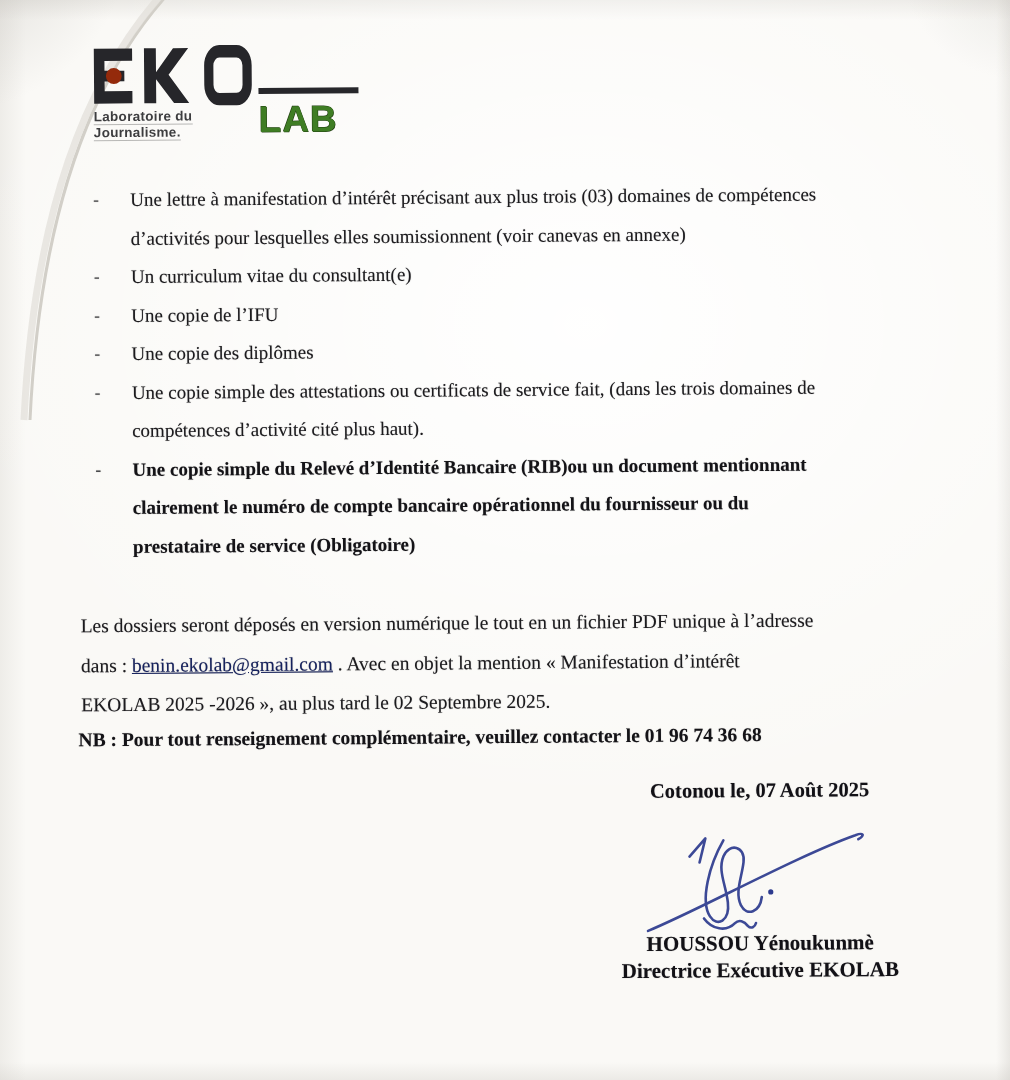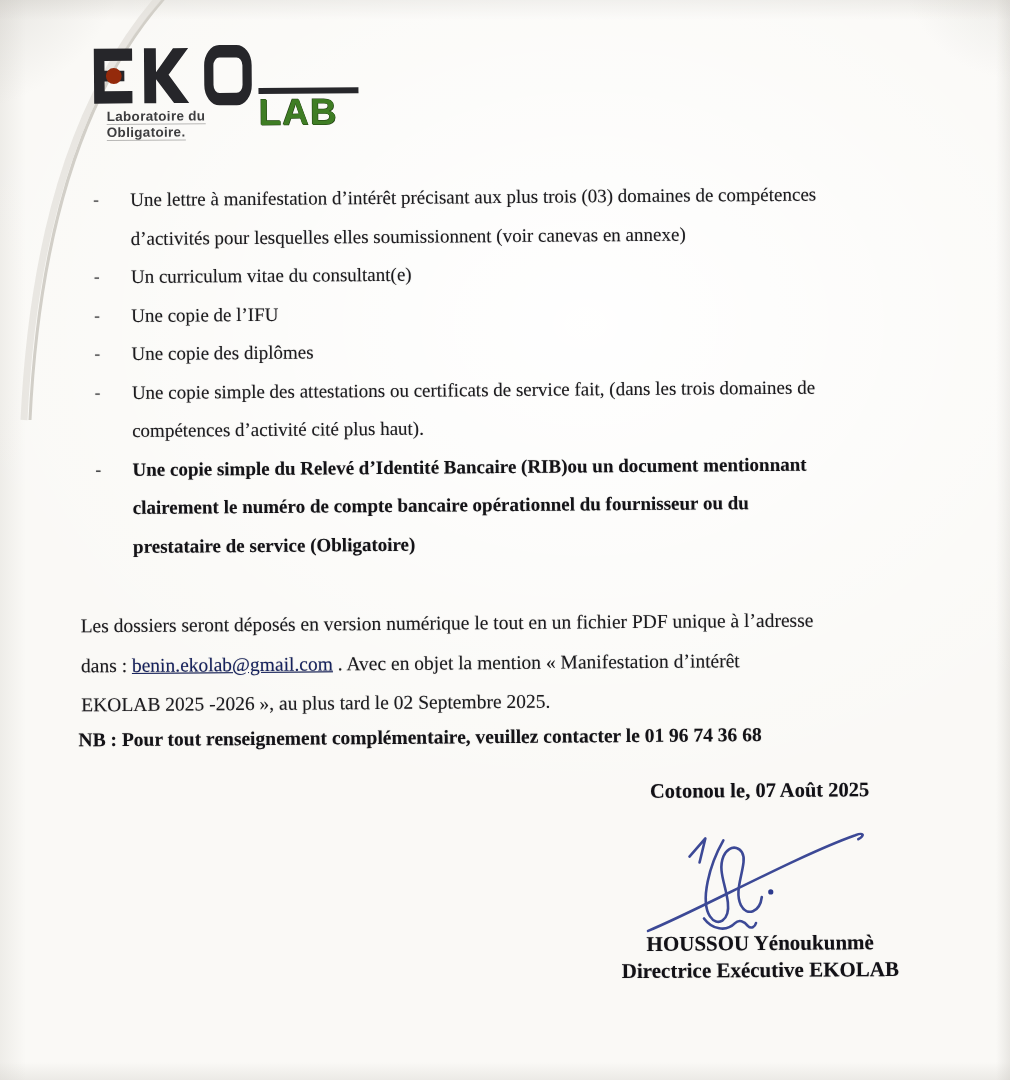--- a/index.html
+++ b/index.html
@@ -15,27 +15,27 @@
       linear-gradient(270deg, rgba(200,197,191,0.35) 0, rgba(200,197,191,0) 14px),
       linear-gradient(0deg, rgba(205,202,196,0.32) 0, rgba(205,202,196,0) 18px);
   }
   .curl{position:absolute;left:0;top:0;pointer-events:none;}
   .content{position:absolute;inset:0;transform:rotate(-0.45deg);transform-origin:50% 50%;
     color:#1c1b1e;text-shadow:0 0 1px rgba(25,25,30,0.38);}
   
   .logo{position:absolute;left:95px;top:40px;width:300px;height:110px;}
   .eko-svg{position:absolute;left:0;top:2px;}
   .lab-block{position:absolute;left:167px;top:46px;width:100px;border-top:6px solid #27272b;
-    padding-top:0;text-align:left;}
+    padding-top:7px;text-align:left;}
   .lab-text{font-family:"Liberation Sans","DejaVu Sans",sans-serif;font-weight:700;font-size:37px;
     line-height:1;color:#3f7d24;letter-spacing:1px;
     text-shadow:0.5px 0.5px 0 #1e3a10, -0.5px -0.5px 0 #1e3a10;}
   .tagline{position:absolute;left:2px;top:66px;font-family:"Liberation Sans","DejaVu Sans",sans-serif;
     font-size:13.5px;font-weight:700;color:#3d3d3f;line-height:1.12;letter-spacing:0.3px;text-shadow:none;}
-  .tagline span{display:block;border-bottom:1px solid rgba(60,60,60,0.35);width:max-content;padding-bottom:0px;margin-left:13px;}
+  .tagline span{display:block;border-bottom:1px solid rgba(60,60,60,0.35);width:max-content;padding-bottom:0px;}
   
   .reqs{list-style:none;margin:0;padding:0;position:absolute;left:133px;top:178px;right:60px;
     font-size:19px;line-height:38.5px;}
   .reqs li{position:relative;margin:0;padding:0;}
   .reqs .marker{position:absolute;left:-37px;top:0;font-size:17px;color:#4a4a4c;}
   .reqs .ln{display:block;white-space:nowrap;}
   .reqs li.bold{font-weight:700;color:#141317;}
   
   .para{position:absolute;left:80px;top:603px;font-size:19.5px;line-height:39.5px;}
   .para .ln{display:block;white-space:nowrap;}
@@ -65,21 +65,21 @@
         <path d="M4,4 H62 V18 H20 V29 H50 V41 H20 V52 H62 V66 H4 Z" fill="#26262a"></path>
         <ellipse cx="34" cy="35" rx="12" ry="9" fill="#942a0b"></ellipse>
         <path d="M80,4 H98 V31 L124,4 H147 L117,34 L148,66 H125 L98,39 V66 H80 Z" fill="#26262a"></path>
         <rect x="178" y="8" width="58" height="54" rx="16" fill="none" stroke="#26262a" stroke-width="14"></rect>
       </svg>
       <div class="lab-block">
         <span class="lab-text">LAB</span>
       </div>
       <div class="tagline">
         <span>Laboratoire du</span>
-        <span>Obligatoire.</span>
+        <span>Journalisme.</span>
       </div>
     </div>
 
     <ul class="reqs">
       <li>
         <span class="marker">-</span>
         <span class="ln">Une lettre à manifestation d’intérêt précisant aux plus trois (03) domaines de compétences</span>
         <span class="ln">d’activités pour lesquelles elles soumissionnent (voir canevas en annexe)</span>
       </li>
       <li>

